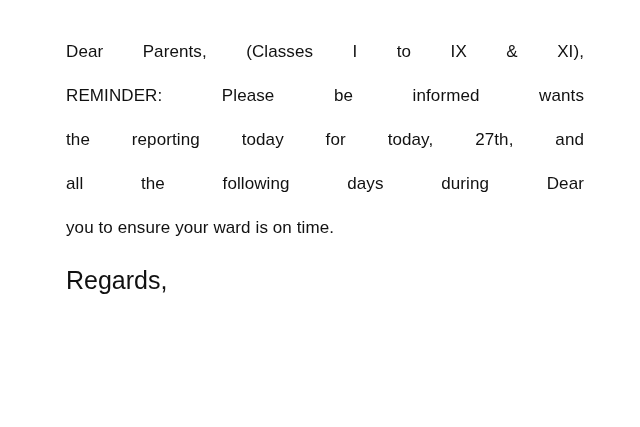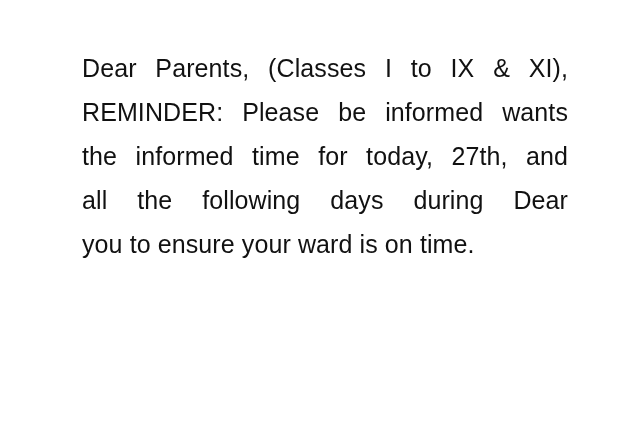--- a/index.html
+++ b/index.html
@@ -17,26 +17,26 @@
   .notice {
     box-sizing: border-box;
     width: 640px;
     height: 427px;
     padding: 30px 56px 0 66px;
     display: flex;
     flex-direction: column;
     justify-content: flex-start;
   }
   .para {
-    font-size: 25px;
+    font-size: 17px;
     line-height: 44px;
     text-align: justify;
     text-justify: inter-word;
     letter-spacing: 0.1px;
-    margin: 16px;
+    margin: 0;
     font-weight: 400;
   }
   
   .para .ln {
     display: block;
     text-align: justify;
     text-align-last: justify;
     white-space: nowrap;
   }
   .para .ln.last {
@@ -53,19 +53,20 @@
     display: block;
   }
 </style>
 </head>
 <body>
 
 <div class="notice">
   <div class="para">
     <span class="ln">Dear Parents, (Classes I to IX &amp; XI),</span>
     <span class="ln">REMINDER: Please be informed wants</span>
-    <span class="ln">the informed time for today, 27th, and</span>
+    <span class="ln">the reporting today for today, 27th, and</span>
     <span class="ln">all the following days during Dear</span>
     <span class="ln last">you to ensure your ward is on time.</span>
   </div>
   <div class="signoff">
+    <span class="ln">Regards,</span>
   </div>
 </div>
 
 </body></html>

